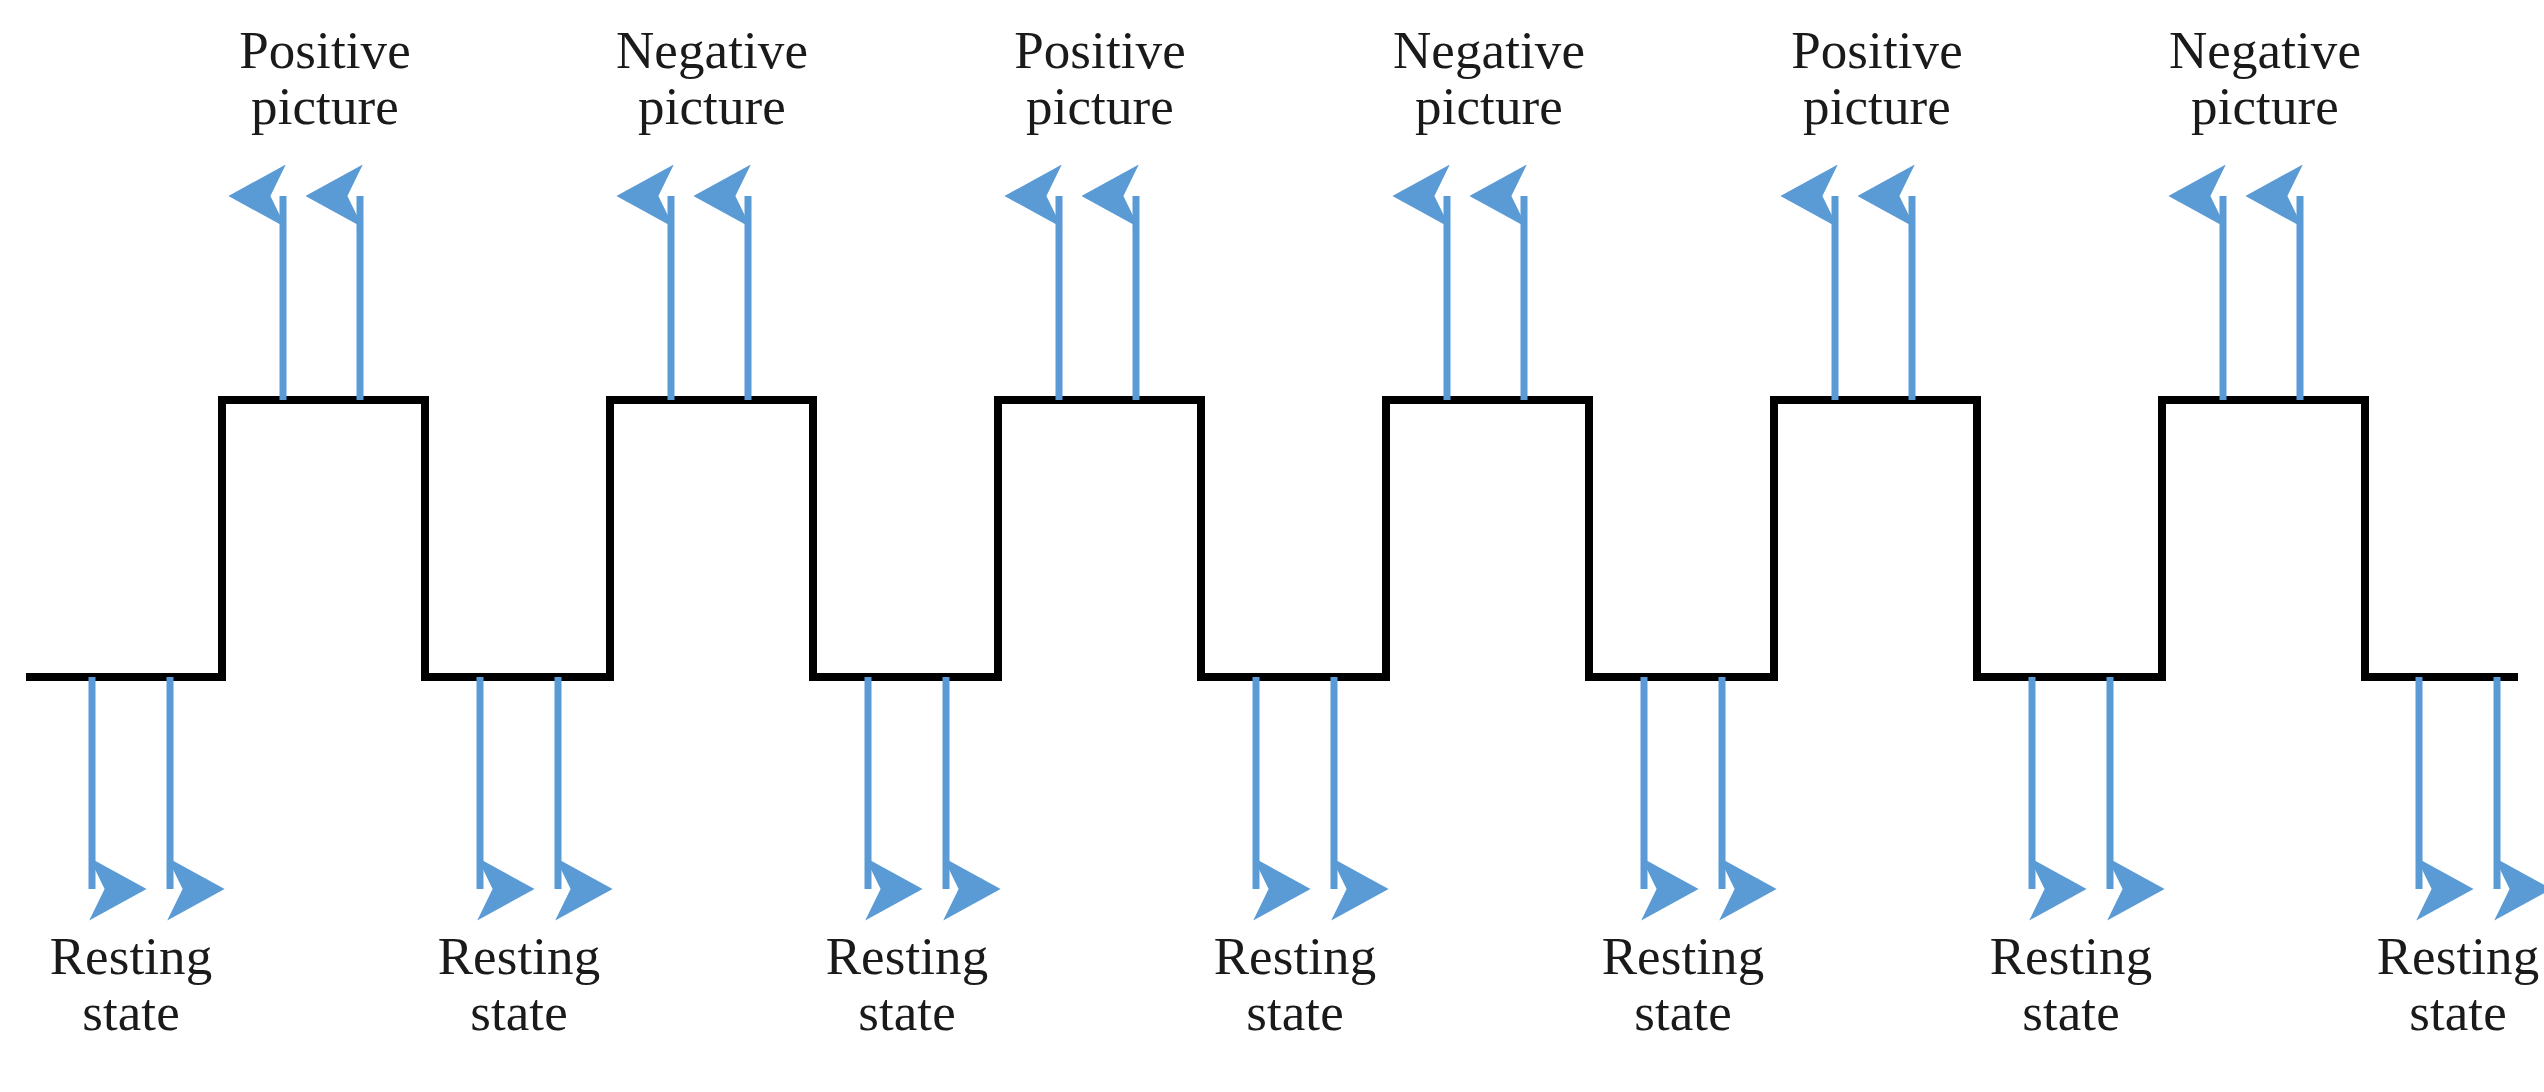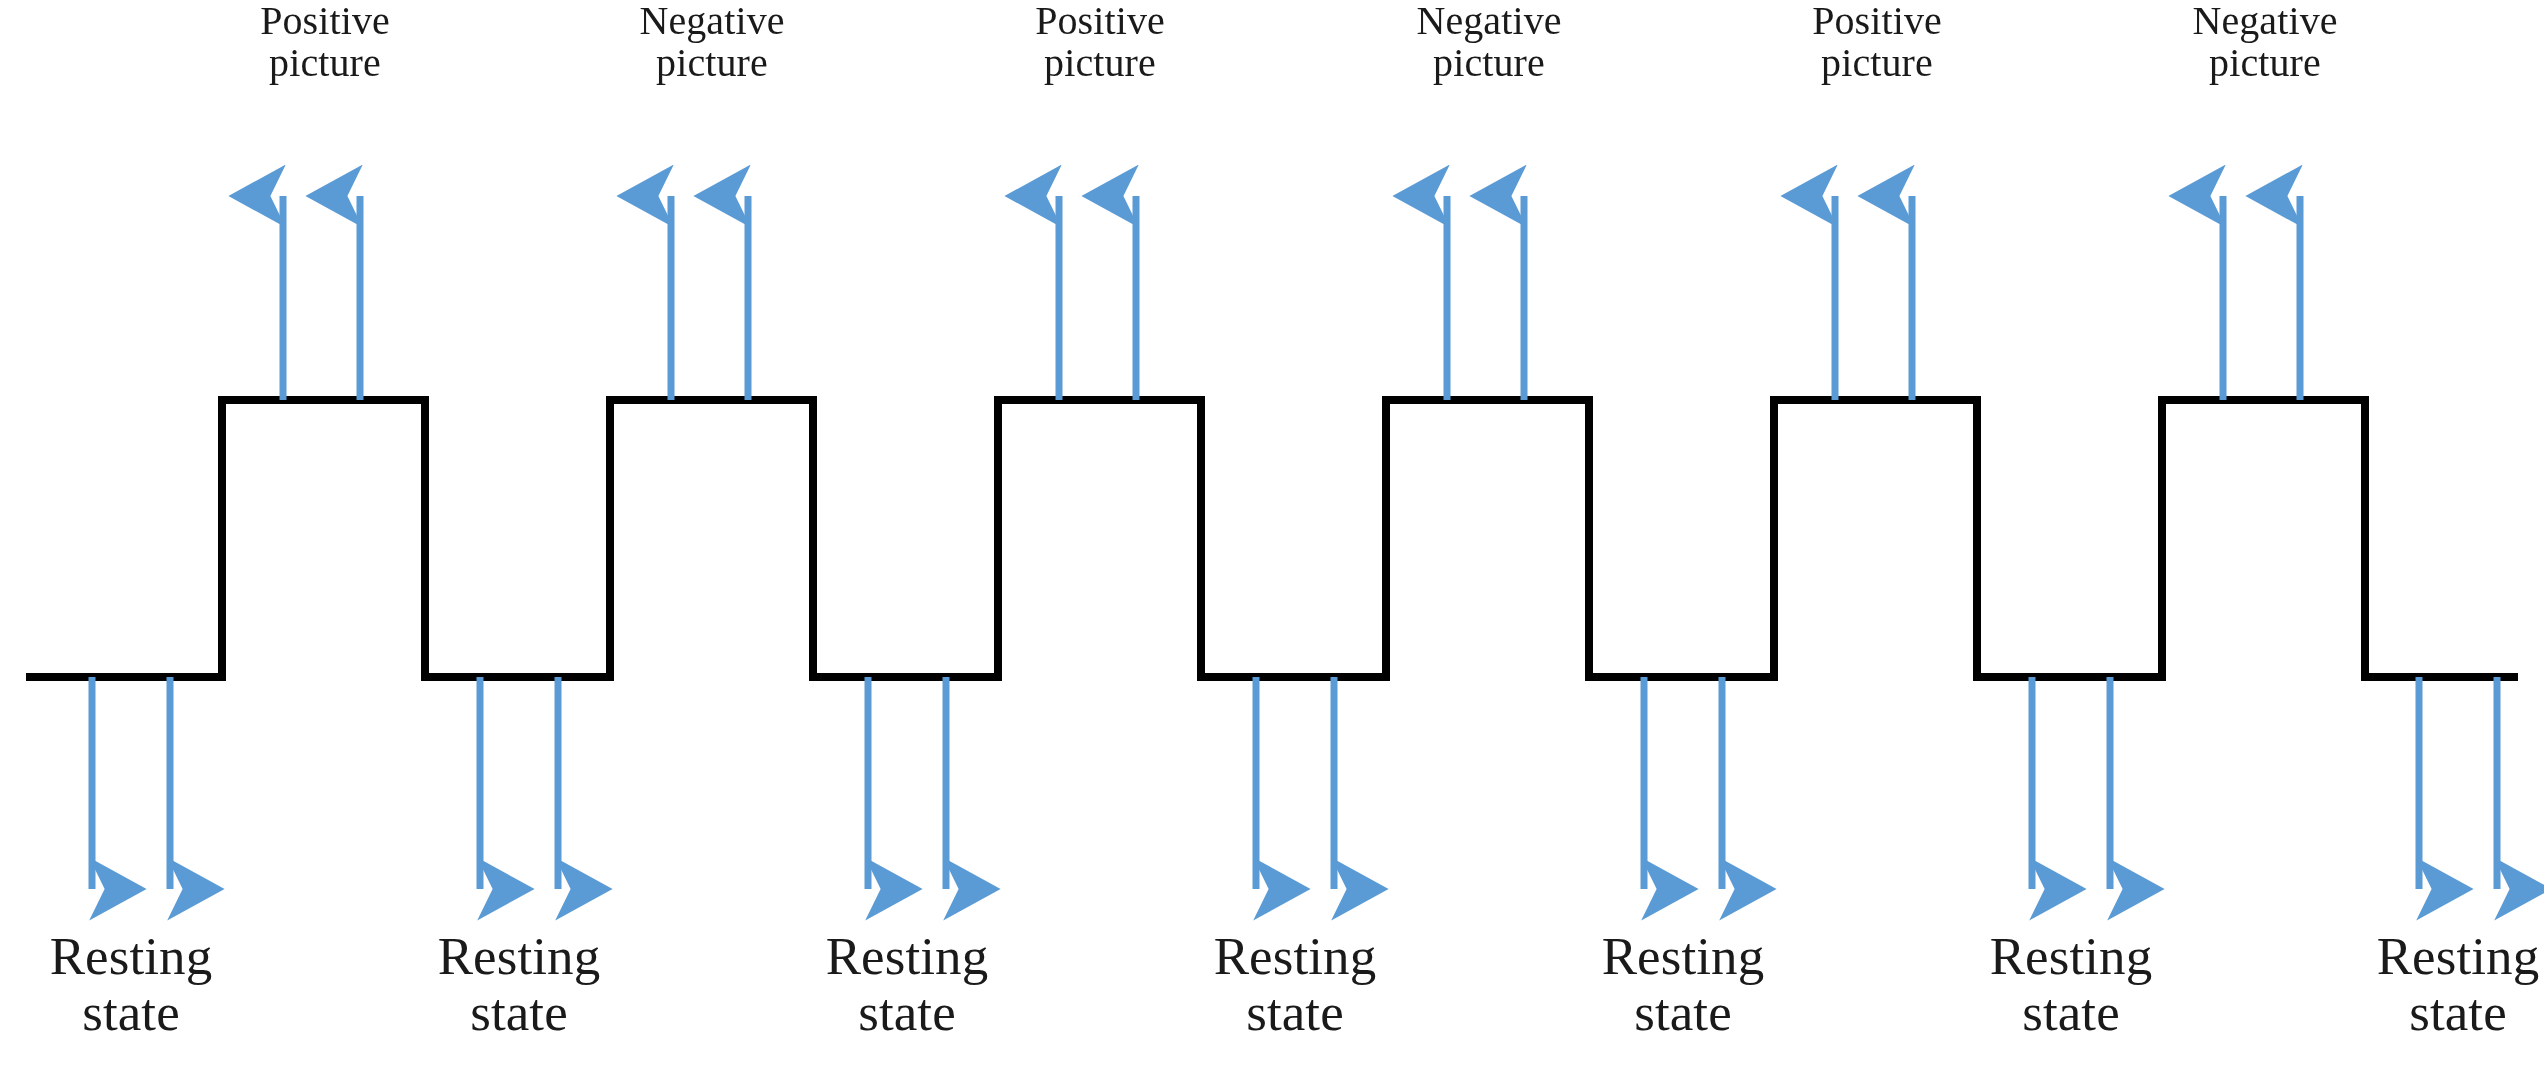--- a/index.html
+++ b/index.html
@@ -28,22 +28,22 @@
     position: absolute;
     text-align: center;
     color: #1a1a1a;
     font-family: "Liberation Serif", "DejaVu Serif", serif;
     font-weight: 400;
     line-height: 1.06;
     white-space: pre-line;
     letter-spacing: 0.1px;
   }
   .stim-label {
-    font-size: 40px;
-    top: 0;
+    font-size: 53px;
+    top: 22px;
     width: 340px;
   }
   .rest-label {
     font-size: 53px;
     top: 928px;
     width: 340px;
   }
 </style>
 </head>
 <body>

